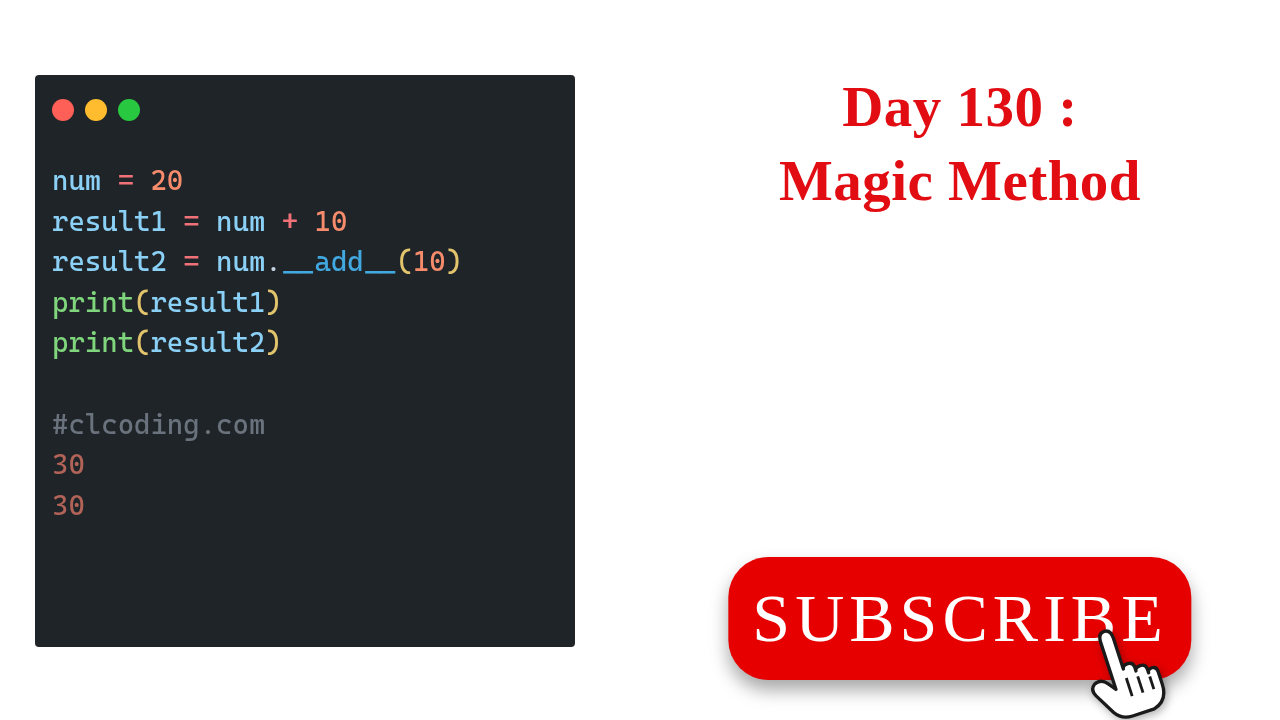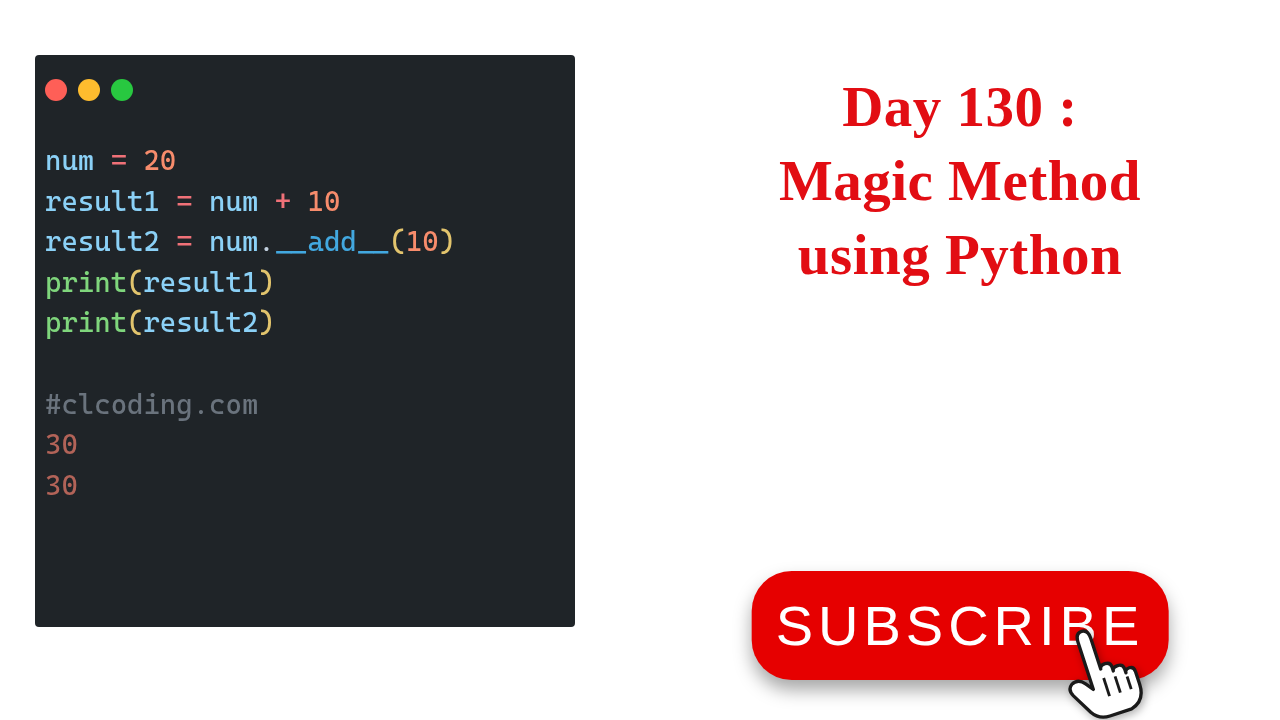--- a/index.html
+++ b/index.html
@@ -18,21 +18,22 @@
     .left {
       width: 50%;
       padding: 55px 0 0 35px;
       position: relative;
     }
     .code-window {
       background: #1f2428;
       width: 540px;
       height: 572px;
       border-radius: 4px;
-      padding: 24px 10px;
+      padding: 24px 17px;
+      margin-top: 20px;
     }
     .dots {
       display: flex;
       gap: 11px;
       margin-bottom: 40px;
     }
     .dot {
       width: 22px;
       height: 22px;
       border-radius: 50%;
@@ -75,22 +76,22 @@
     }
     .subscribe-wrap {
       position: absolute;
       bottom: 40px;
       left: 50%;
       transform: translateX(-50%);
     }
     .subscribe-btn {
       background: #e60000;
       color: #fff;
-      font-family: Liberation Sans, sans-serif;
-      font-size: 56px;
+      font-family: Liberation Serif, serif;
+      font-size: 68px;
       letter-spacing: 5px;
       padding: 22px 24px;
       border-radius: 40px;
       border: none;
       cursor: pointer;
       box-shadow: 0 10px 18px rgba(0,0,0,0.35);
       white-space: nowrap;
       font-stretch: condensed;
     }
     .cursor {
@@ -124,21 +125,20 @@
 <span class="c-comment">#clcoding.com</span>
 <span class="c-out">30</span>
 <span class="c-out">30</span></div>
   </div>
 </div>
 
 <div class="right">
   <div class="title">
     <div>Day 130 :</div>
     <div>Magic Method</div>
-    <div>using Python</div>
   </div>
 
   <div class="subscribe-wrap">
     <button class="subscribe-btn">SUBSCRIBE</button>
     <div class="cursor">
       <svg viewBox="0 0 100 110">
         <g transform="rotate(-18 50 55)">
           <path d="M 42 18 Q 42 8 49 8 Q 56 8 56 18 L 56 52 Q 56 48 62 48 Q 68 48 68 54 L 68 58 Q 68 54 74 54 Q 80 54 80 60 L 80 64 Q 80 60 85 60 Q 90 60 90 66 L 90 80 Q 90 98 74 102 L 50 102 Q 38 102 32 92 L 20 70 Q 16 62 22 58 Q 30 54 36 62 L 42 70 Z" fill="#ffffff" stroke="#1a1a1a" stroke-width="3.5" stroke-linejoin="round"></path>
           <line x1="56" y1="62" x2="56" y2="82" stroke="#1a1a1a" stroke-width="3"></line>
           <line x1="68" y1="64" x2="68" y2="82" stroke="#1a1a1a" stroke-width="3"></line>

